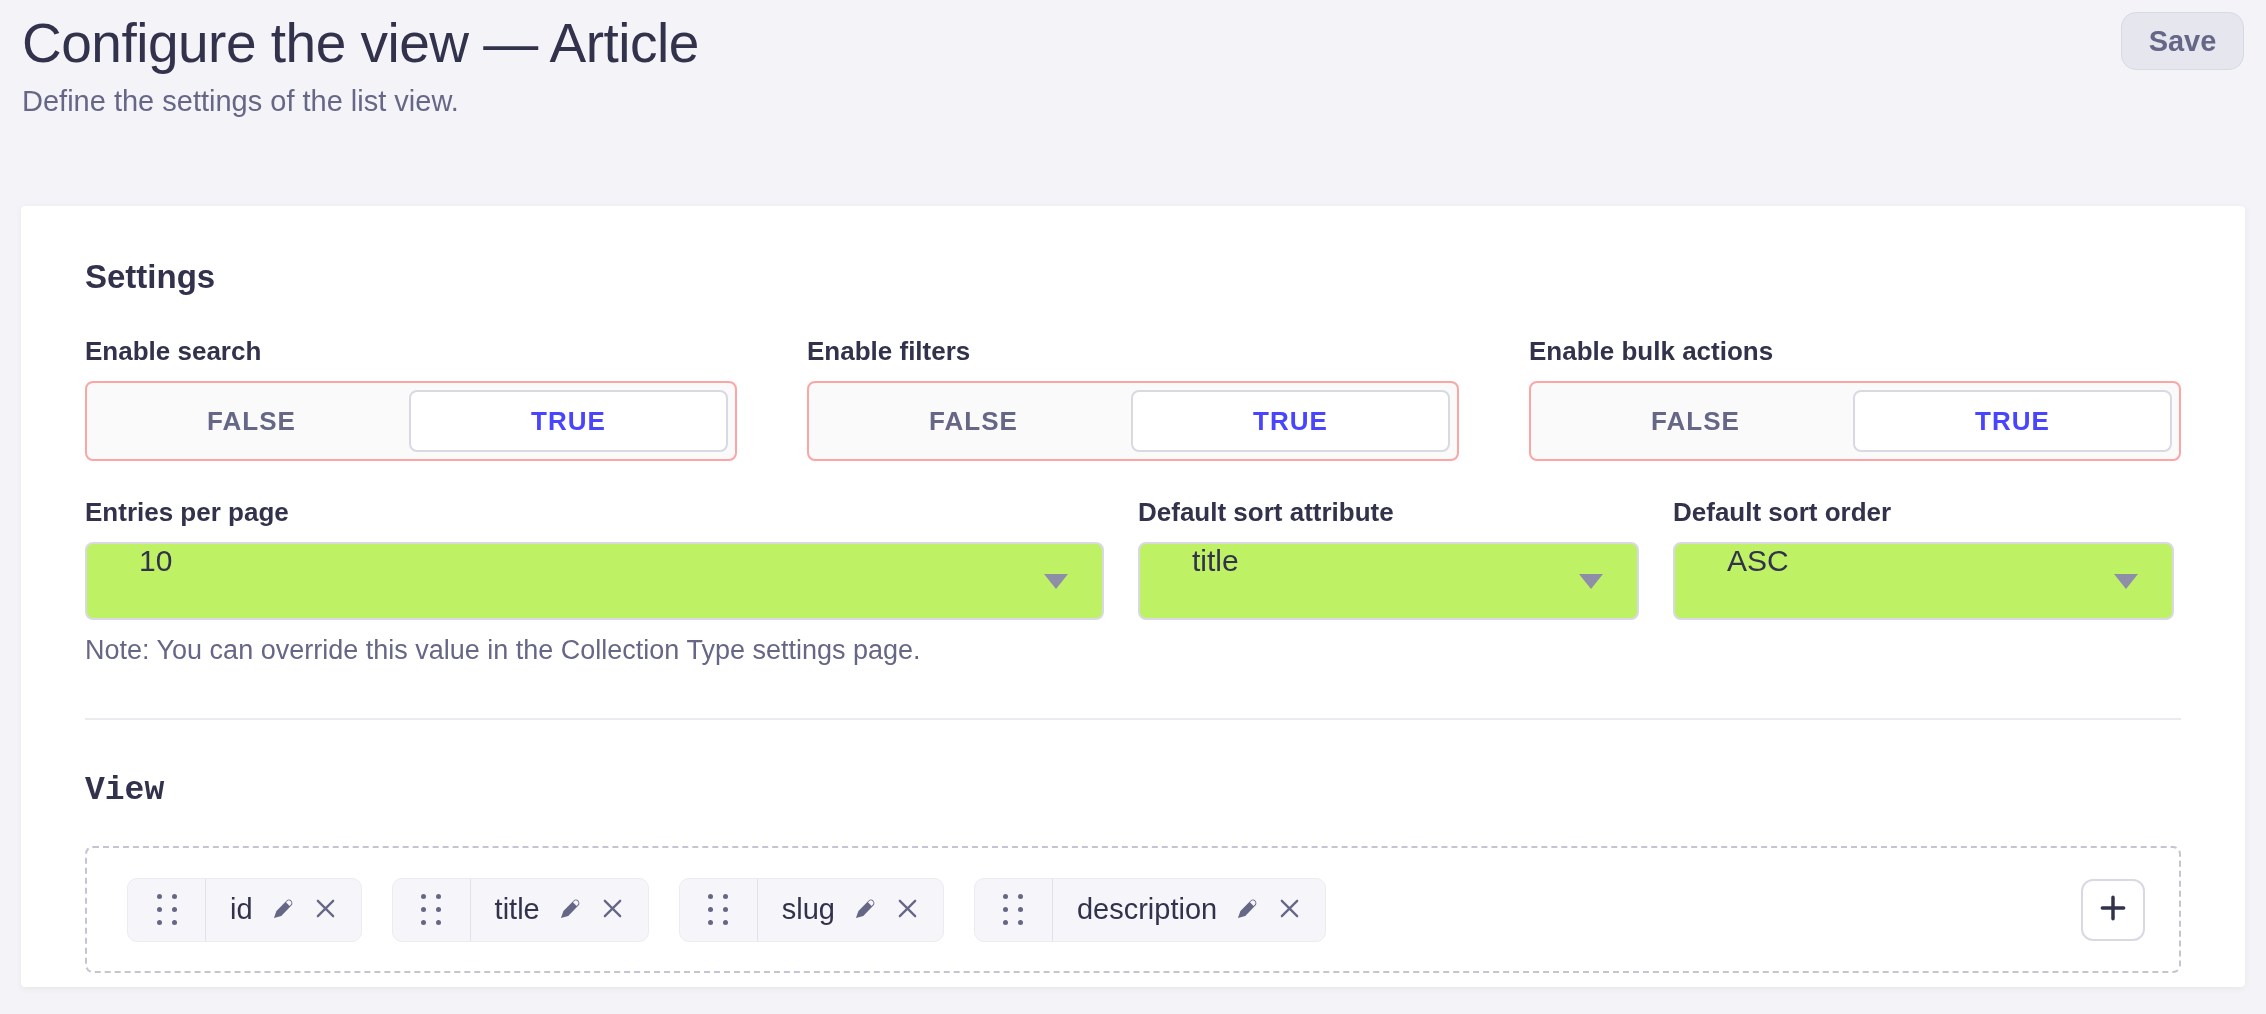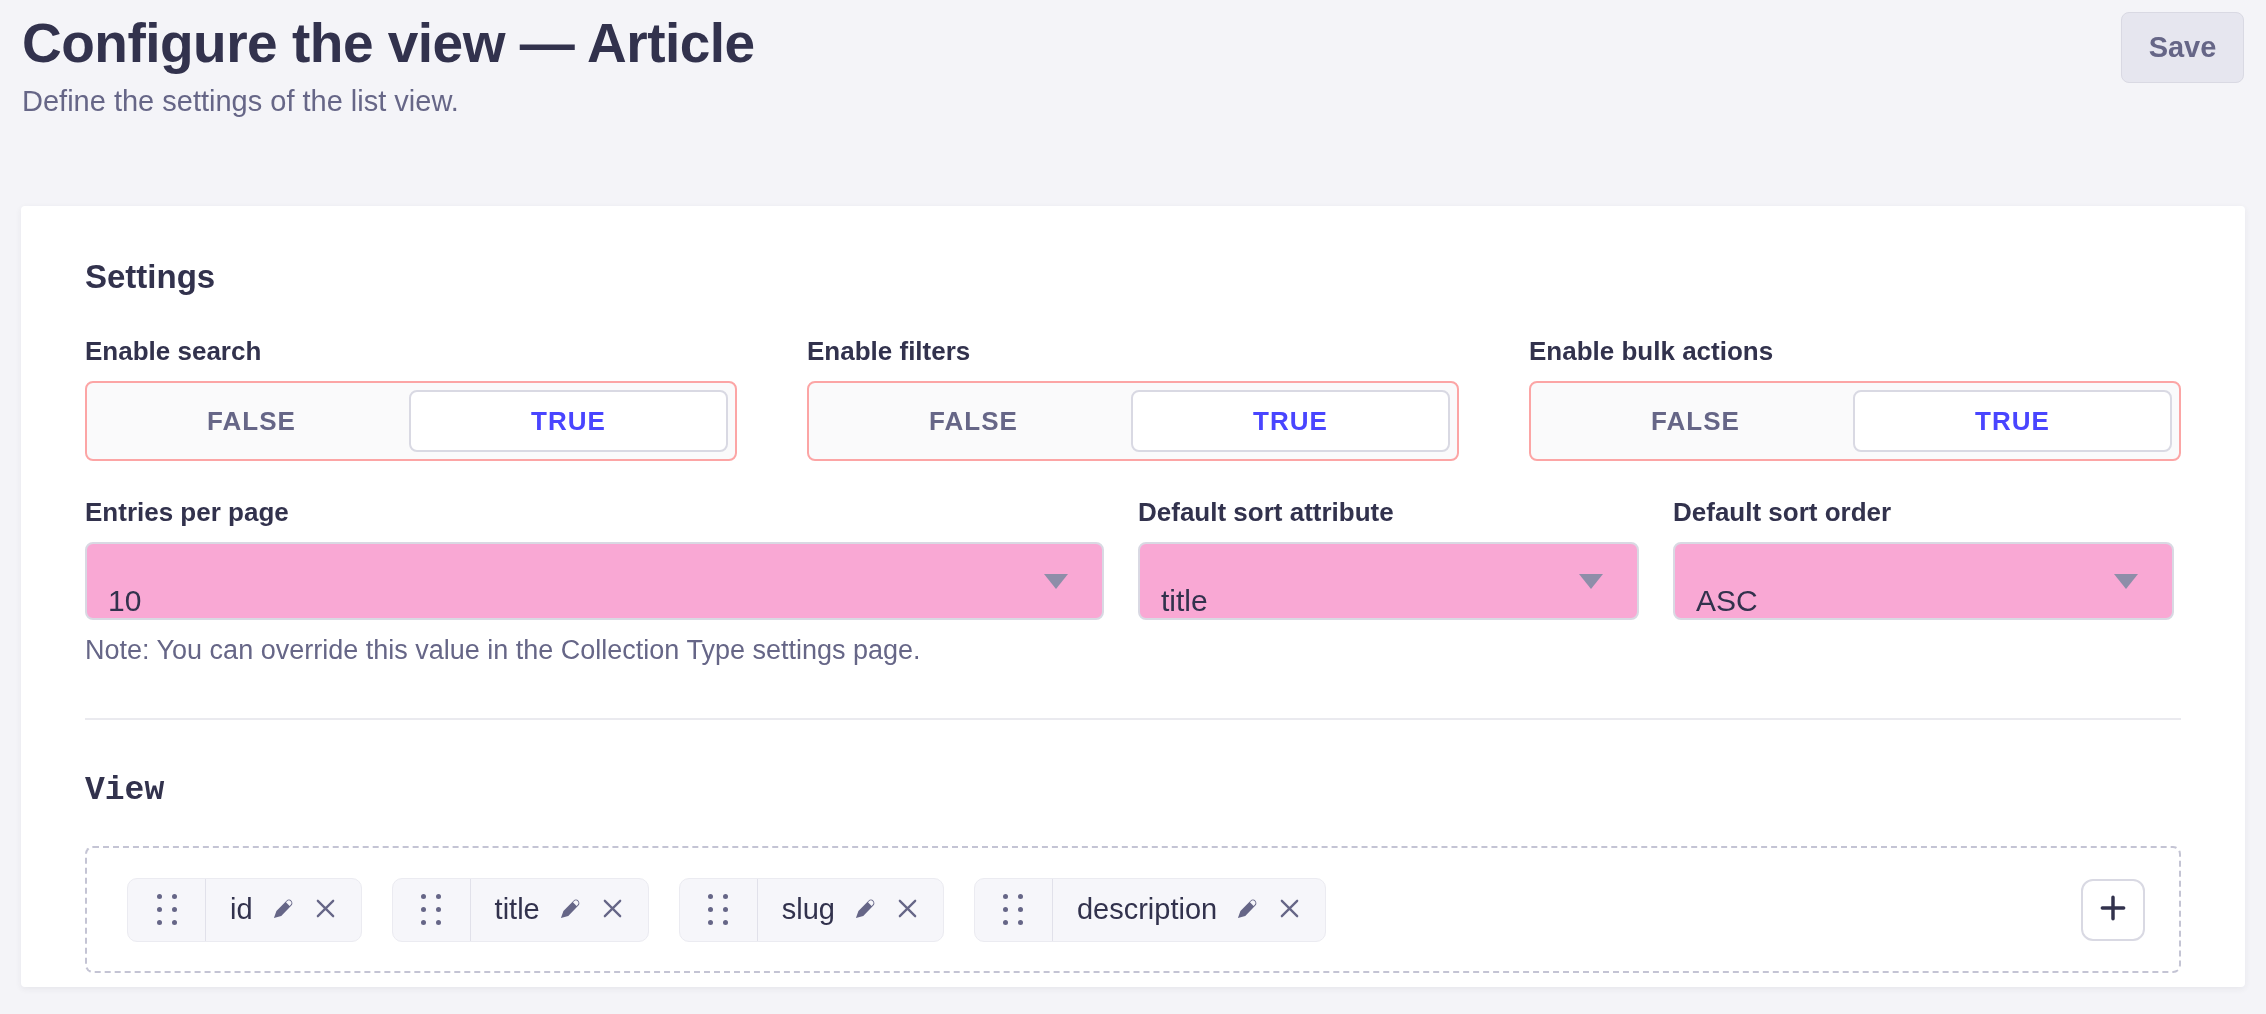--- a/index.html
+++ b/index.html
@@ -9,37 +9,37 @@
     font-family: "Liberation Sans", sans-serif;
     color: #32324d;
     overflow: hidden;
     position: relative;
   }
 
   
   .page-header { position: relative; padding: 12px 22px 0 22px; }
   .page-title {
     font-size: 55px;
-    font-weight: 700;
+    font-weight: 400;
     color: #32324d;
     letter-spacing: -0.5px;
     line-height: 1.15;
   }
   .page-subtitle {
     margin-top: 10px;
     font-size: 29px;
     color: #666687;
   }
   .save-button {
     position: absolute;
     top: 12px; right: 22px;
-    width: 123px; height: 71px;
+    width: 123px; height: 58px;
     background: #e6e6ef;
     border: 1px solid #d9d9e3;
-    border-radius: 8px;
+    border-radius: 15px;
     color: #666687;
     font-family: "Liberation Sans", sans-serif;
     font-size: 29px;
     font-weight: 600;
     cursor: pointer;
   }
 
   
   .card {
     margin: 88px 21px 0 21px;
@@ -99,26 +99,26 @@
   
   .selects-row {
     margin-top: 36px;
     display: grid;
     grid-template-columns: 1019px 501px 501px;
     column-gap: 34px;
   }
   .select-box {
     position: relative;
     height: 78px;
-    background: #f9a8d4;
+    background: #bef264;
     border: 2px solid #d9d9e3;
     border-radius: 8px;
     display: flex;
-    align-items: flex-end;
-    padding: 0 70px 0 21px;
+    align-items: flex-start;
+    padding: 0 70px 0 52px;
     font-size: 30px;
     color: #32324d;
     cursor: pointer;
   }
   .caret-down {
     position: absolute;
     right: 34px;
     top: 50%;
     margin-top: -7px;
     width: 0; height: 0;

